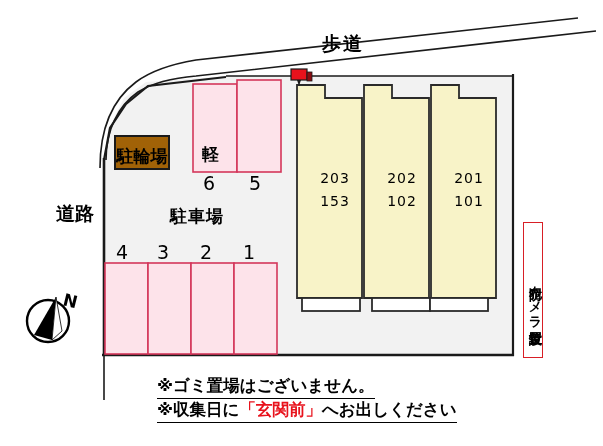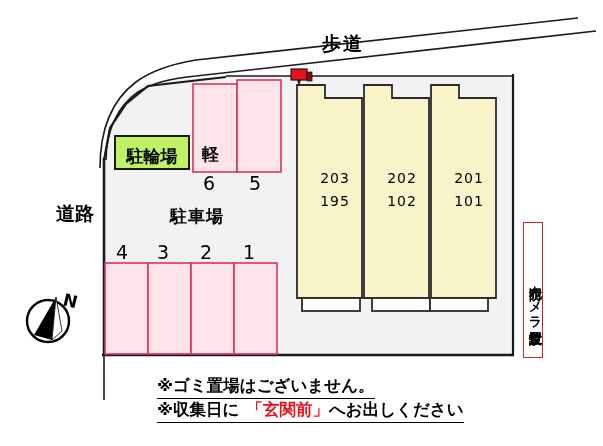--- a/index.html
+++ b/index.html
@@ -15,22 +15,22 @@
   .lbl{position:absolute;white-space:pre;line-height:1;}
   .jp{font-family:"DejaVu Sans","Liberation Sans",sans-serif;font-weight:700;}
   .num{font-family:"DejaVu Sans","Liberation Sans",sans-serif;font-weight:400;}
 
   
   #sidewalk-label{left:322px;top:34px;font-size:19px;letter-spacing:2px;text-align:right;}
   #road-label{left:56px;top:198px;font-size:19px;width:24px;text-align:center;
               line-height:30px;}
 
   
-  #bicycle-box{position:absolute;left:114px;top:135px;width:76px;height:35px;
-      border:2px solid #1a1a1a;background:#bef264;box-sizing:border-box;}
+  #bicycle-box{position:absolute;left:114px;top:135px;width:56px;height:35px;
+      border:2px solid #1a1a1a;background:#a16207;box-sizing:border-box;}
   #bicycle-box span{position:absolute;left:0;top:8px;width:100%;text-align:center;
       font-size:17px;letter-spacing:0px;}
 
   
   #parking-title{left:170px;top:208px;font-size:17px;letter-spacing:1px;}
 
   
   .stallnum{font-size:19px;text-align:center;}
   #kei-label{left:202px;top:146px;font-size:17px;}
   #n6{left:201px;top:174px;width:16px;}
@@ -58,21 +58,21 @@
      letter-spacing:0px;font-weight:700;}
 
   
   #compass{position:absolute;left:22px;top:285px;width:62px;height:62px;}
 
   
   .note{position:absolute;font-size:16.5px;font-weight:700;white-space:nowrap;
         border-bottom:1.5px solid #000;padding-bottom:1px;text-align:right;}
   #note1{left:157px;top:375px;}
   #note2{left:157px;top:399px;}
-  .note .hl{color:#e8121c;background:#ffffff;margin-left:7px;}
+  .note .hl{color:#e8121c;background:#ffffff;}
 </style>
 </head>
 <body>
 
 <div id="stage">
 
   <svg id="map" viewBox="0 0 603 446">
 
     <polygon points="104,160 104,355 513,355 513,76 228,76 146,82 124,98 110,126" fill="#f2f2f2" stroke="none"></polygon>
 
@@ -144,21 +144,21 @@
   <div class="lbl num stallnum" id="n6">6</div>
   <div class="lbl num stallnum" id="n5">5</div>
 
   <div class="lbl num stallnum" id="n4">4</div>
   <div class="lbl num stallnum" id="n3">3</div>
   <div class="lbl num stallnum" id="n2">2</div>
   <div class="lbl num stallnum" id="n1">1</div>
 
   <div class="unit num" id="unit-a">
     <span class="up">203</span>
-    <span class="lo">195</span>
+    <span class="lo">153</span>
   </div>
   <div class="unit num" id="unit-b">
     <span class="up">202</span>
     <span class="lo">102</span>
   </div>
   <div class="unit num" id="unit-c">
     <span class="up">201</span>
     <span class="lo">101</span>
   </div>
 

